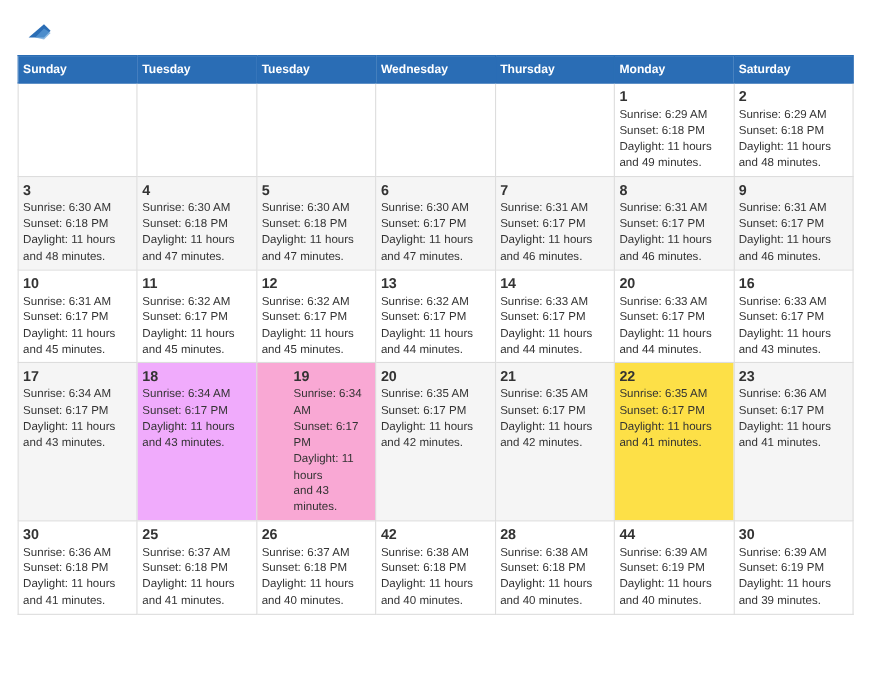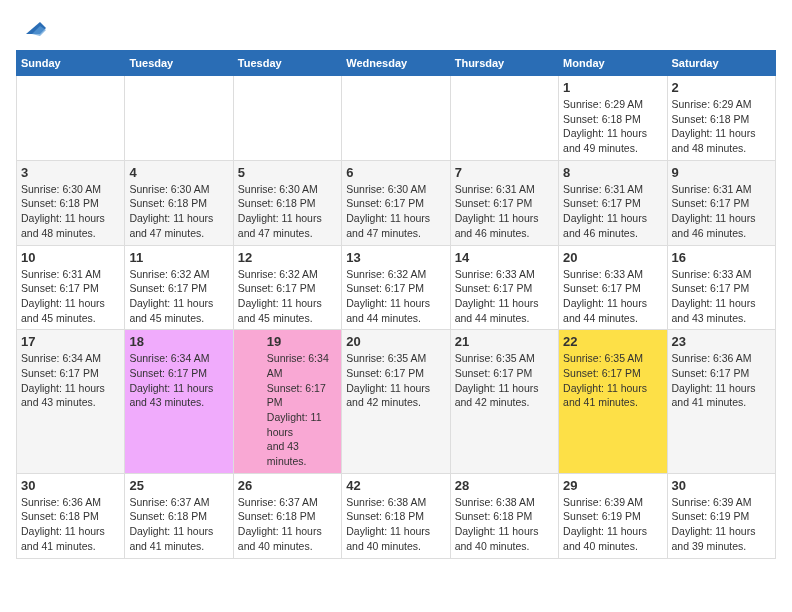--- a/index.html
+++ b/index.html
@@ -322,21 +322,21 @@
 and 40 minutes.</div>
         </td>
         <td>
           <span class="day-number">28</span>
           <div class="day-info" style="white-space: pre-line;">Sunrise: 6:38 AM
 Sunset: 6:18 PM
 Daylight: 11 hours
 and 40 minutes.</div>
         </td>
         <td>
-          <span class="day-number">29</span>
+          <span class="day-number">44</span>
           <div class="day-info" style="white-space: pre-line;">Sunrise: 6:39 AM
 Sunset: 6:19 PM
 Daylight: 11 hours
 and 40 minutes.</div>
         </td>
         <td>
           <span class="day-number">30</span>
           <div class="day-info" style="white-space: pre-line;">Sunrise: 6:39 AM
 Sunset: 6:19 PM
 Daylight: 11 hours

